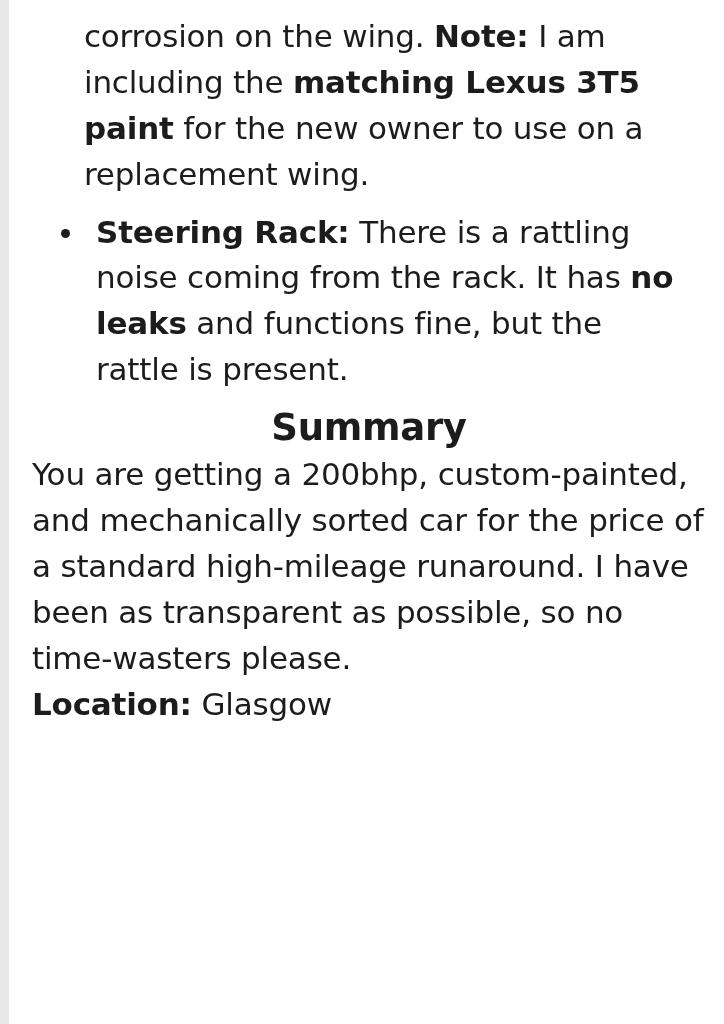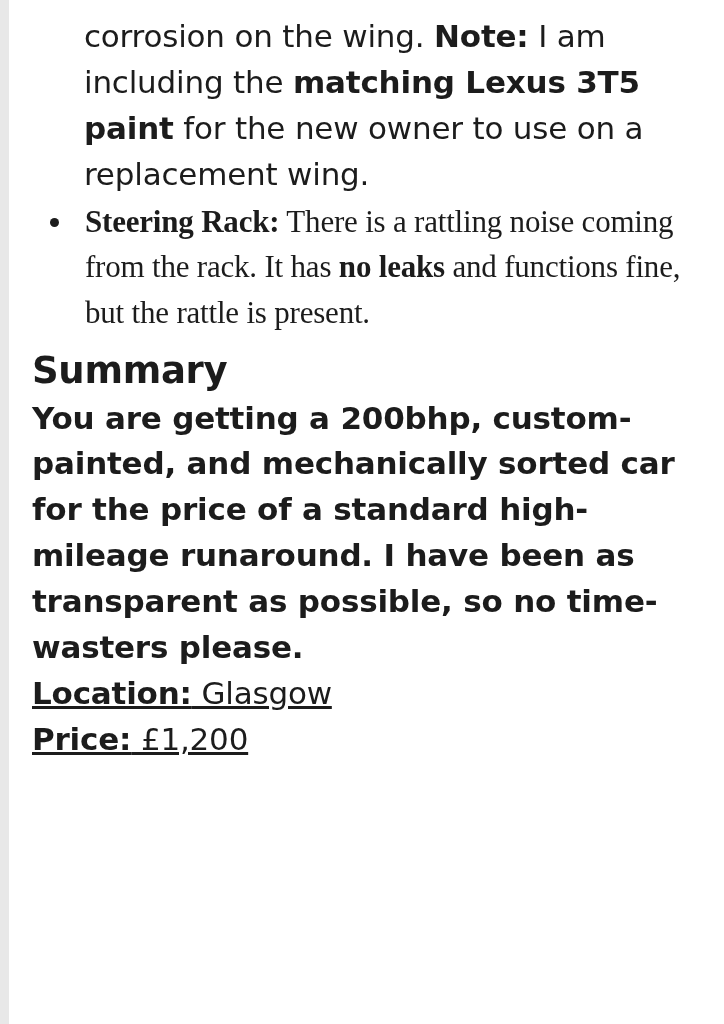--- a/index.html
+++ b/index.html
@@ -36,23 +36,22 @@
     color: #1c1c1c;
     letter-spacing: -0.2px;
   }
   .para-cont {
     margin: 0 0 0 52px;
     font-size: 31px;
     line-height: 1.48;
   }
   ul.bullets {
     list-style: none;
-    margin: 1px;
+    margin: 12px;
     padding: 0;
-    font-family: Liberation Serif, serif;
   }
   ul.bullets > li {
     position: relative;
     margin: 0 0 0 52px;
     padding: 0;
     font-size: 31px;
     line-height: 1.48;
   }
   ul.bullets > li .dot {
     position: absolute;
@@ -65,32 +64,31 @@
   }
   b, strong {
     font-weight: 700;
   }
   h2.summary {
     font-size: 37px;
     font-weight: 700;
     margin: 13px 0 2px 0;
     line-height: 1.2;
     letter-spacing: -0.3px;
+    text-align: center;
   }
   .body-para {
     font-size: 31px;
     line-height: 1.48;
     margin: 0;
-    font-weight: bold;
   }
   .kv {
     font-size: 31px;
     line-height: 1.48;
     margin: 0;
-    text-decoration: underline;
   }
   .kv .k {
     font-weight: 700;
   }
 </style>
 </head>
 <body>
 
 <div class="page">
   <div class="left-edge"></div>
@@ -104,16 +102,15 @@
         <span class="dot"></span>
         <b>Steering Rack:</b><span> There is a rattling noise coming from the rack. It has </span><b>no leaks</b><span> and functions fine, but the rattle is present.</span>
       </li>
     </ul>
 
     <h2 class="summary">Summary</h2>
 
     <p class="body-para">You are getting a 200bhp, custom-painted, and mechanically sorted car for the price of a standard high-mileage runaround. I have been as transparent as possible, so no time-wasters please.</p>
 
     <p class="kv"><span class="k">Location:</span><span> Glasgow</span></p>
-    <p class="kv"><span class="k">Price:</span><span> £1,200</span></p>
 
   </div>
 </div>
 
 </body></html>

